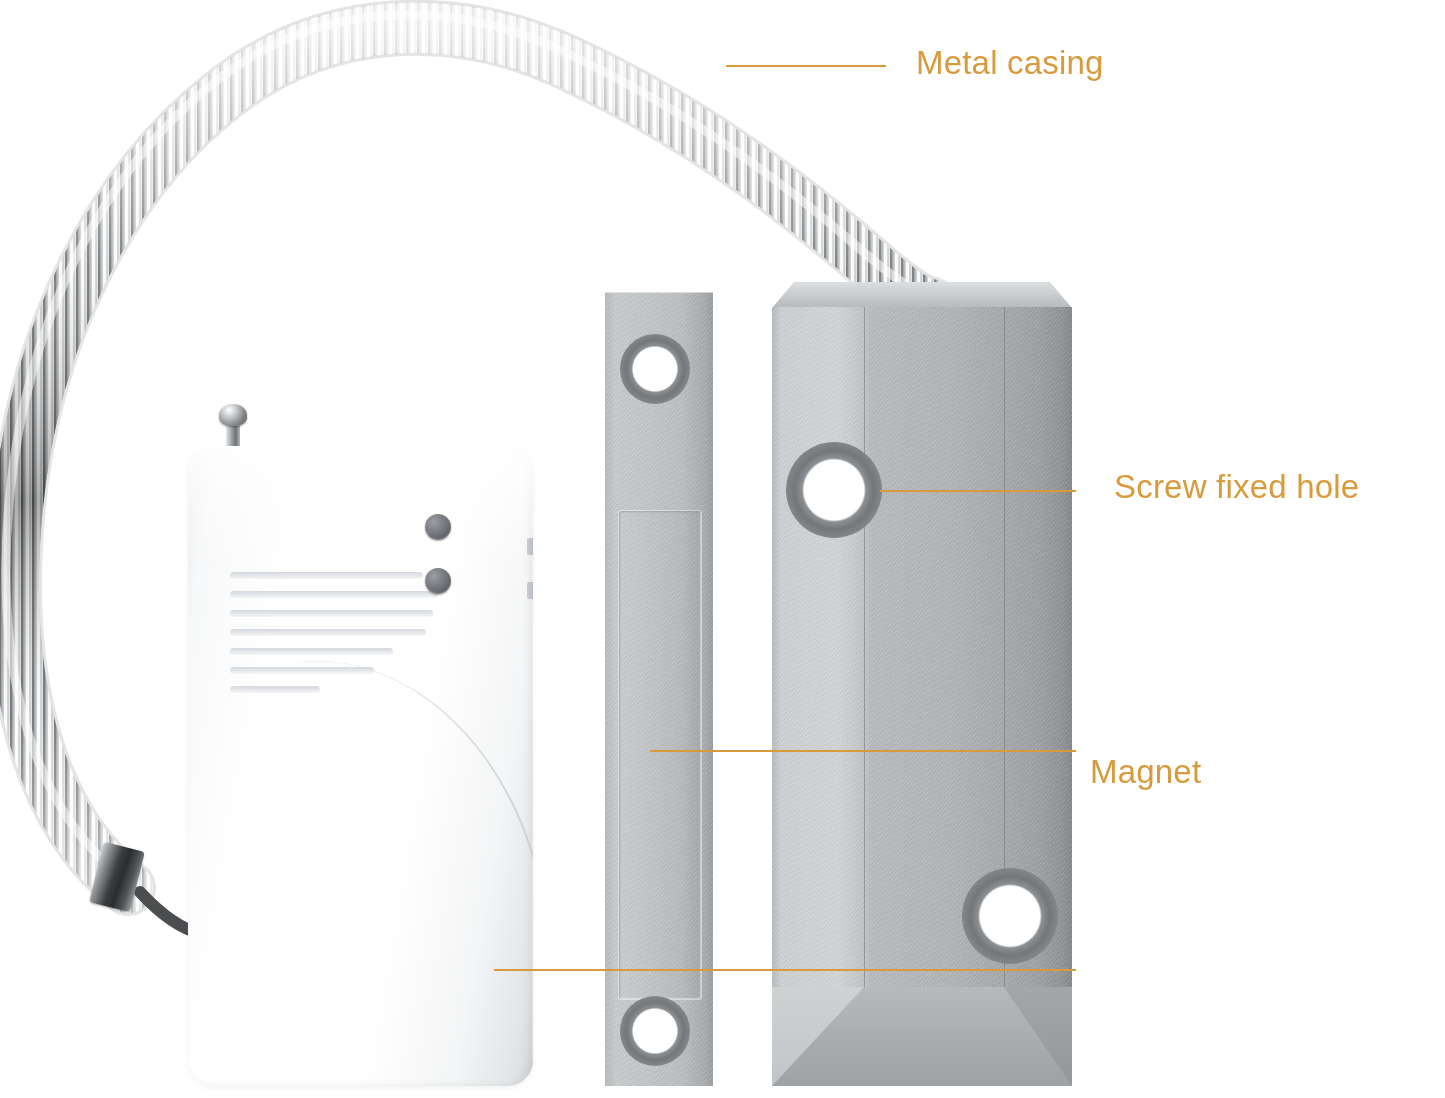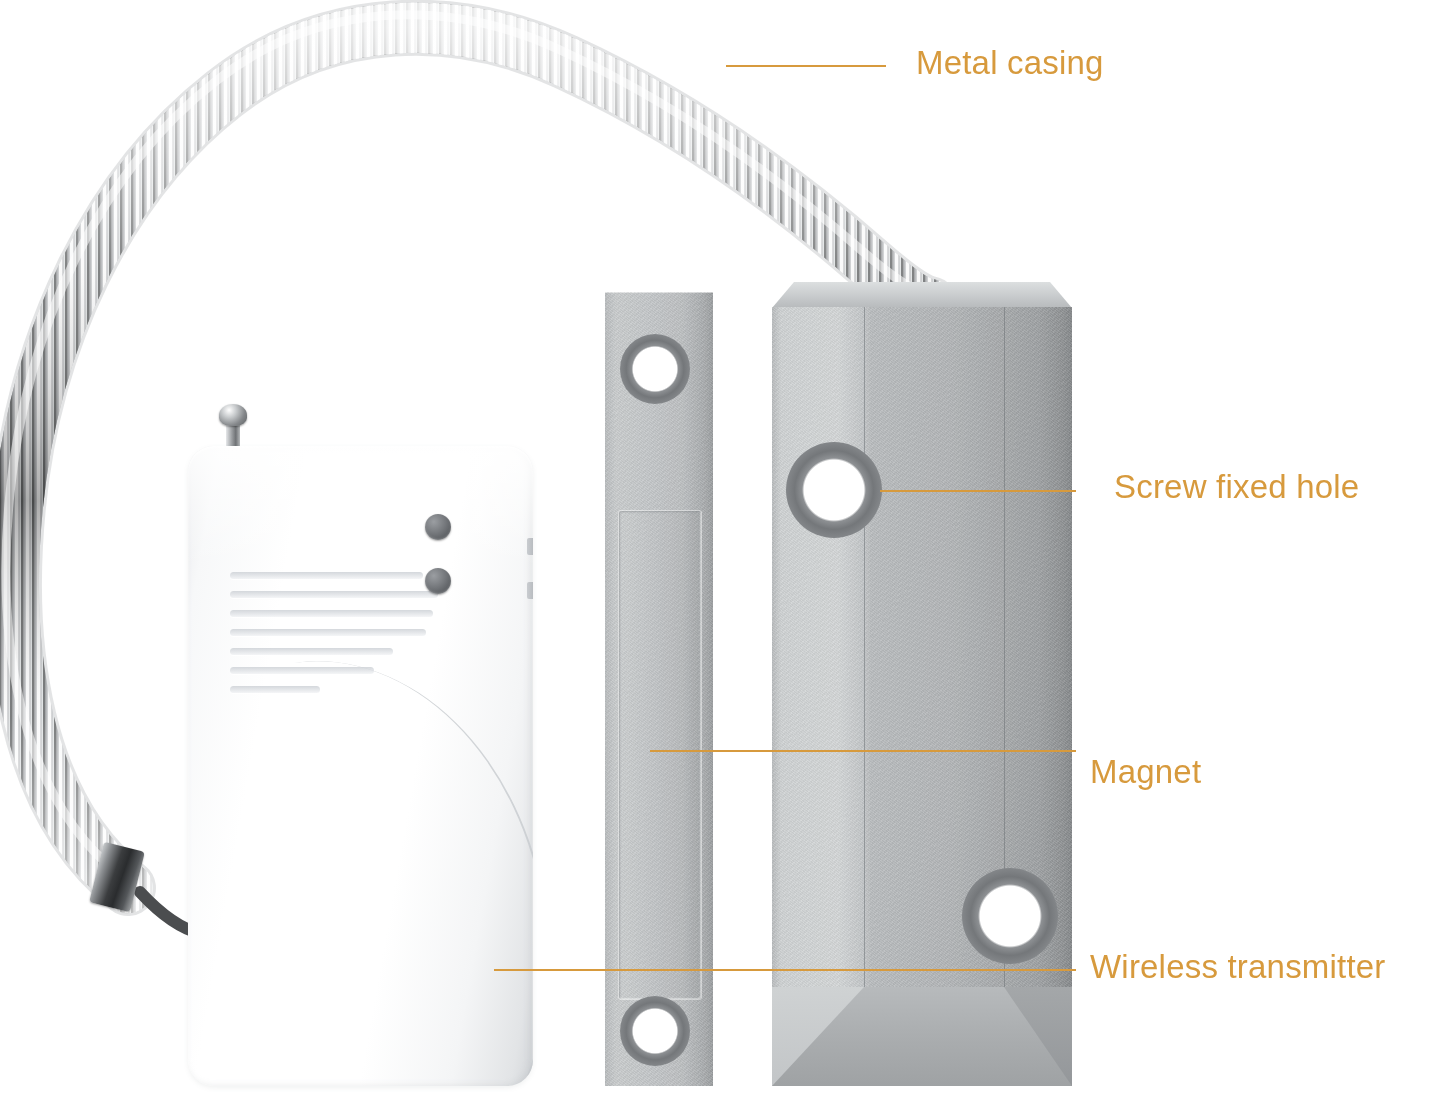--- a/index.html
+++ b/index.html
@@ -338,15 +338,14 @@
   <div class="leader" style="left:880px; top:490px; width:196px;"></div>
   <div class="leader" style="left:650px; top:750px; width:426px;"></div>
   <div class="leader" style="left:494px; top:969px; width:582px;"></div>
 
   <div class="label-text" style="left:916px; top:46px;">Metal casing</div>
 
   <div class="label-text" style="left:1090px; top:470px;margin-left:24px;">Screw fixed hole</div>
 
   <div class="label-text" style="left:1090px; top:731px;margin-top:24px;">Magnet</div>
 
-  <div class="label-text" style="left:1090px; top:950px;">Wireless transmitter</div>
 
 </div>
 
 </body></html>

